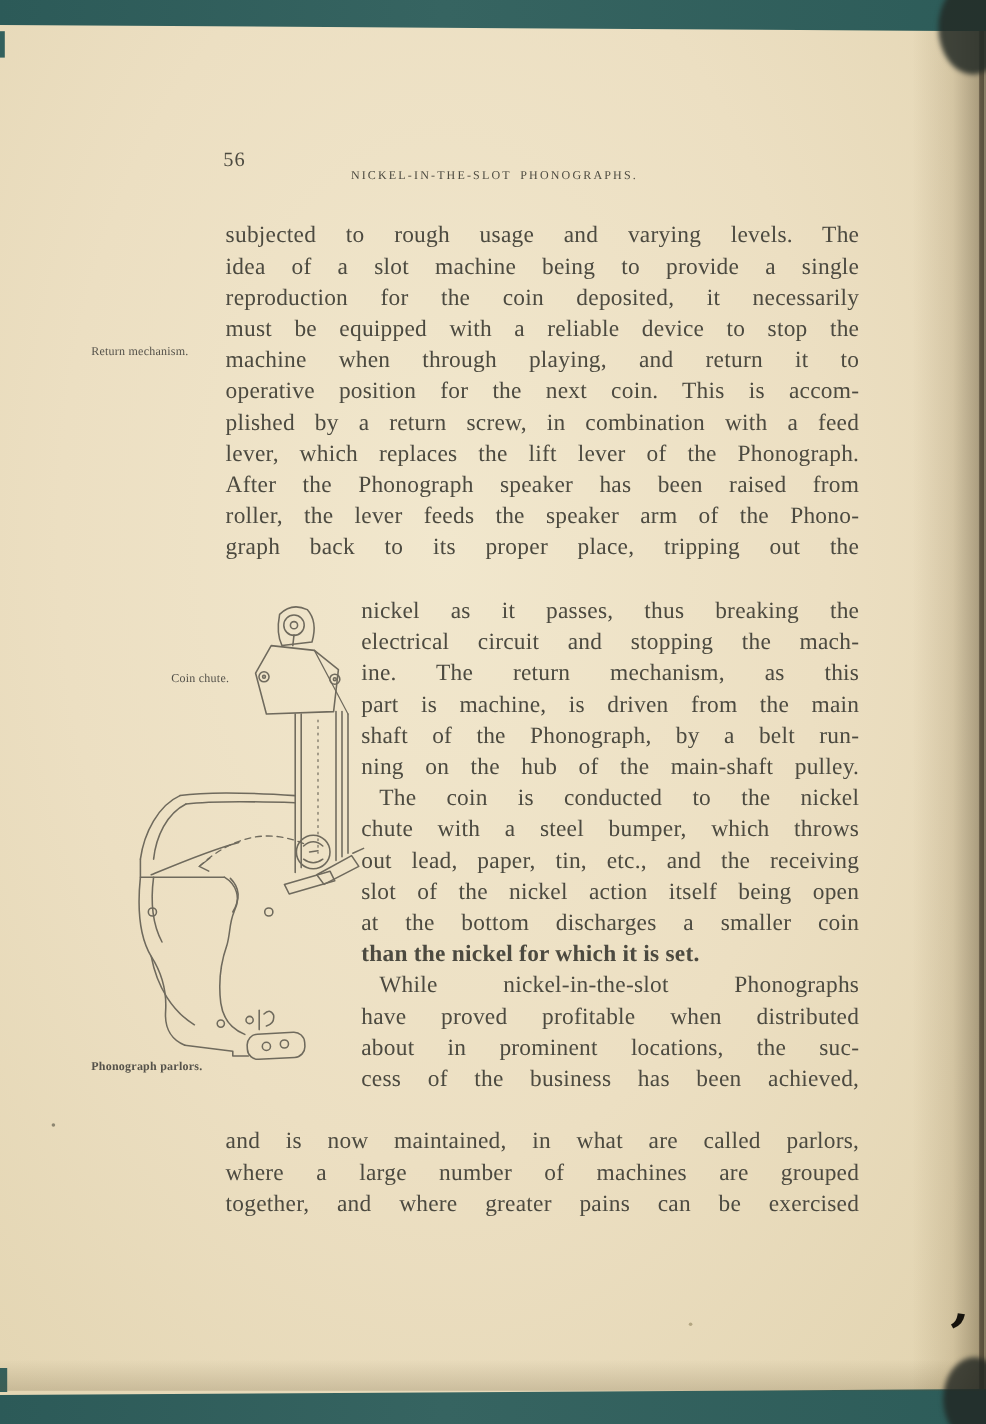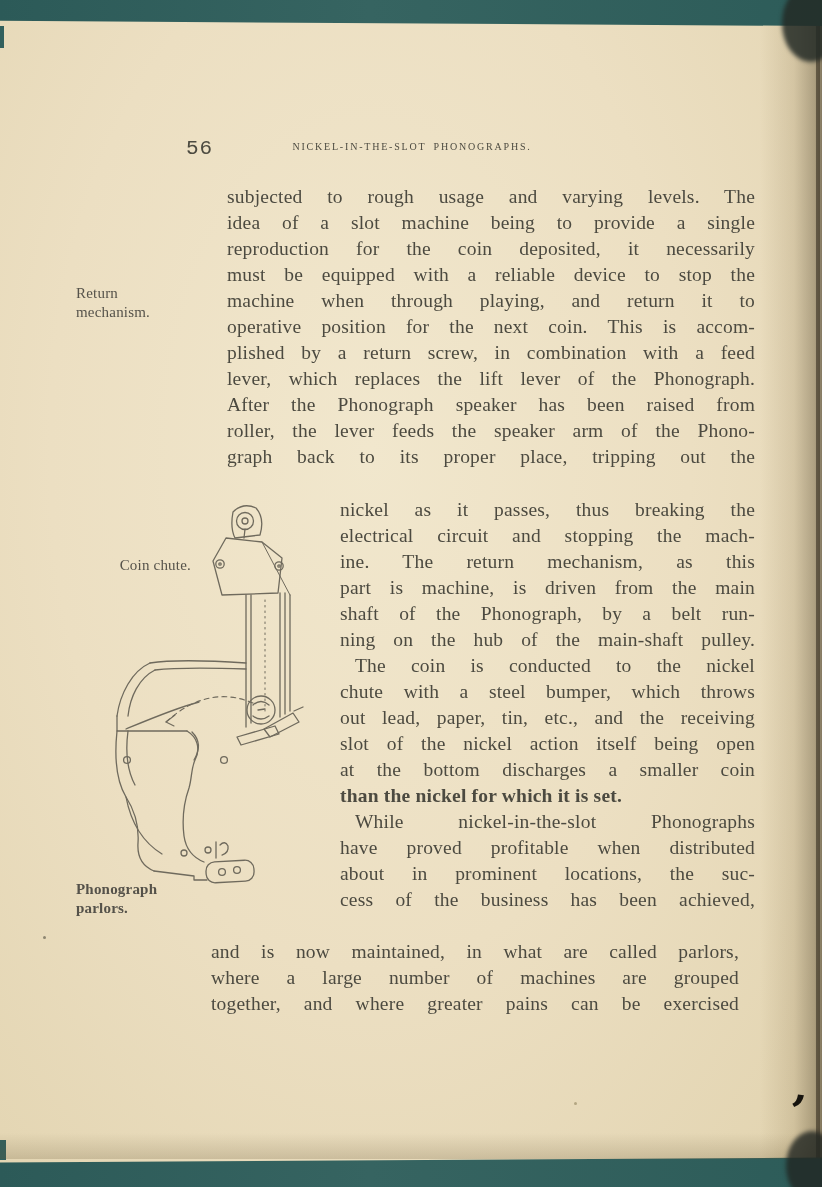--- a/index.html
+++ b/index.html
@@ -19,31 +19,31 @@
   .edge-line{position:absolute;top:0;right:2px;width:4px;height:1187px;background:rgba(45,38,26,0.55);}
   .corner{position:absolute;border-radius:50%;filter:blur(2px);}
   .corner.tr{right:-18px;top:-16px;width:58px;height:78px;background:rgba(35,42,38,0.85);}
   .corner.br{right:-16px;bottom:-14px;width:52px;height:70px;background:rgba(32,38,34,0.8);}
   .bottom-shade{position:absolute;left:0;bottom:28px;width:822px;height:26px;
     background:linear-gradient(180deg,rgba(100,84,50,0) 0%,rgba(100,84,50,0.22) 100%);}
   .ink-mark{position:absolute;left:789px;top:1089px;font-family:"DejaVu Serif",serif;font-weight:bold;
     font-size:46px;color:#16130d;transform:rotate(9deg);line-height:1;}
   .speck{position:absolute;border-radius:50%;}
   
-  .pagenum{position:absolute;left:186px;top:137px;font-size:21px;letter-spacing:1px;color:#4c4a40;font-family:Liberation Mono, monospace;}
+  .pagenum{position:absolute;left:186px;top:123px;font-size:17px;letter-spacing:1px;color:#4c4a40;}
   .runhead{position:absolute;left:150px;top:141px;width:524px;text-align:center;
     font-size:10px;letter-spacing:1.8px;color:#4d4b41;word-spacing:3px;}
-  .margin-note{position:absolute;font-size:15px;line-height:19px;color:#55524a;letter-spacing:0.2px;}
+  .margin-note{position:absolute;font-size:10px;line-height:19px;color:#55524a;letter-spacing:0.2px;}
   .mn1{left:76px;top:284px;width:92px;}
   .mn2{left:71px;top:556px;width:120px;text-align:right;}
   .mn3{left:76px;top:880px;width:100px;font-weight:bold;}
-  .textblock{position:absolute;color:#4c4a40;font-size:19.5px;letter-spacing:0.2px;margin-left:39px;}
+  .textblock{position:absolute;color:#4c4a40;font-size:19.5px;letter-spacing:0.2px;}
   .block-a{left:188px;top:184px;width:528px;}
   .block-b{left:301px;top:497px;width:415px;}
-  .block-c{left:172px;top:939px;width:528px;}
+  .block-c{left:188px;top:939px;width:528px;}
   .line{height:26px;line-height:26px;text-align:justify;text-align-last:justify;overflow:visible;white-space:nowrap;}
   .line.nojust{text-align-last:left;font-weight:bold;}
   .line.indent{text-indent:15px;}
   
   .figure{position:absolute;left:104px;top:498px;width:235px;height:392px;pointer-events:none;}
   .figure svg{display:block;}
 </style>
 </head>
 <body>
 

